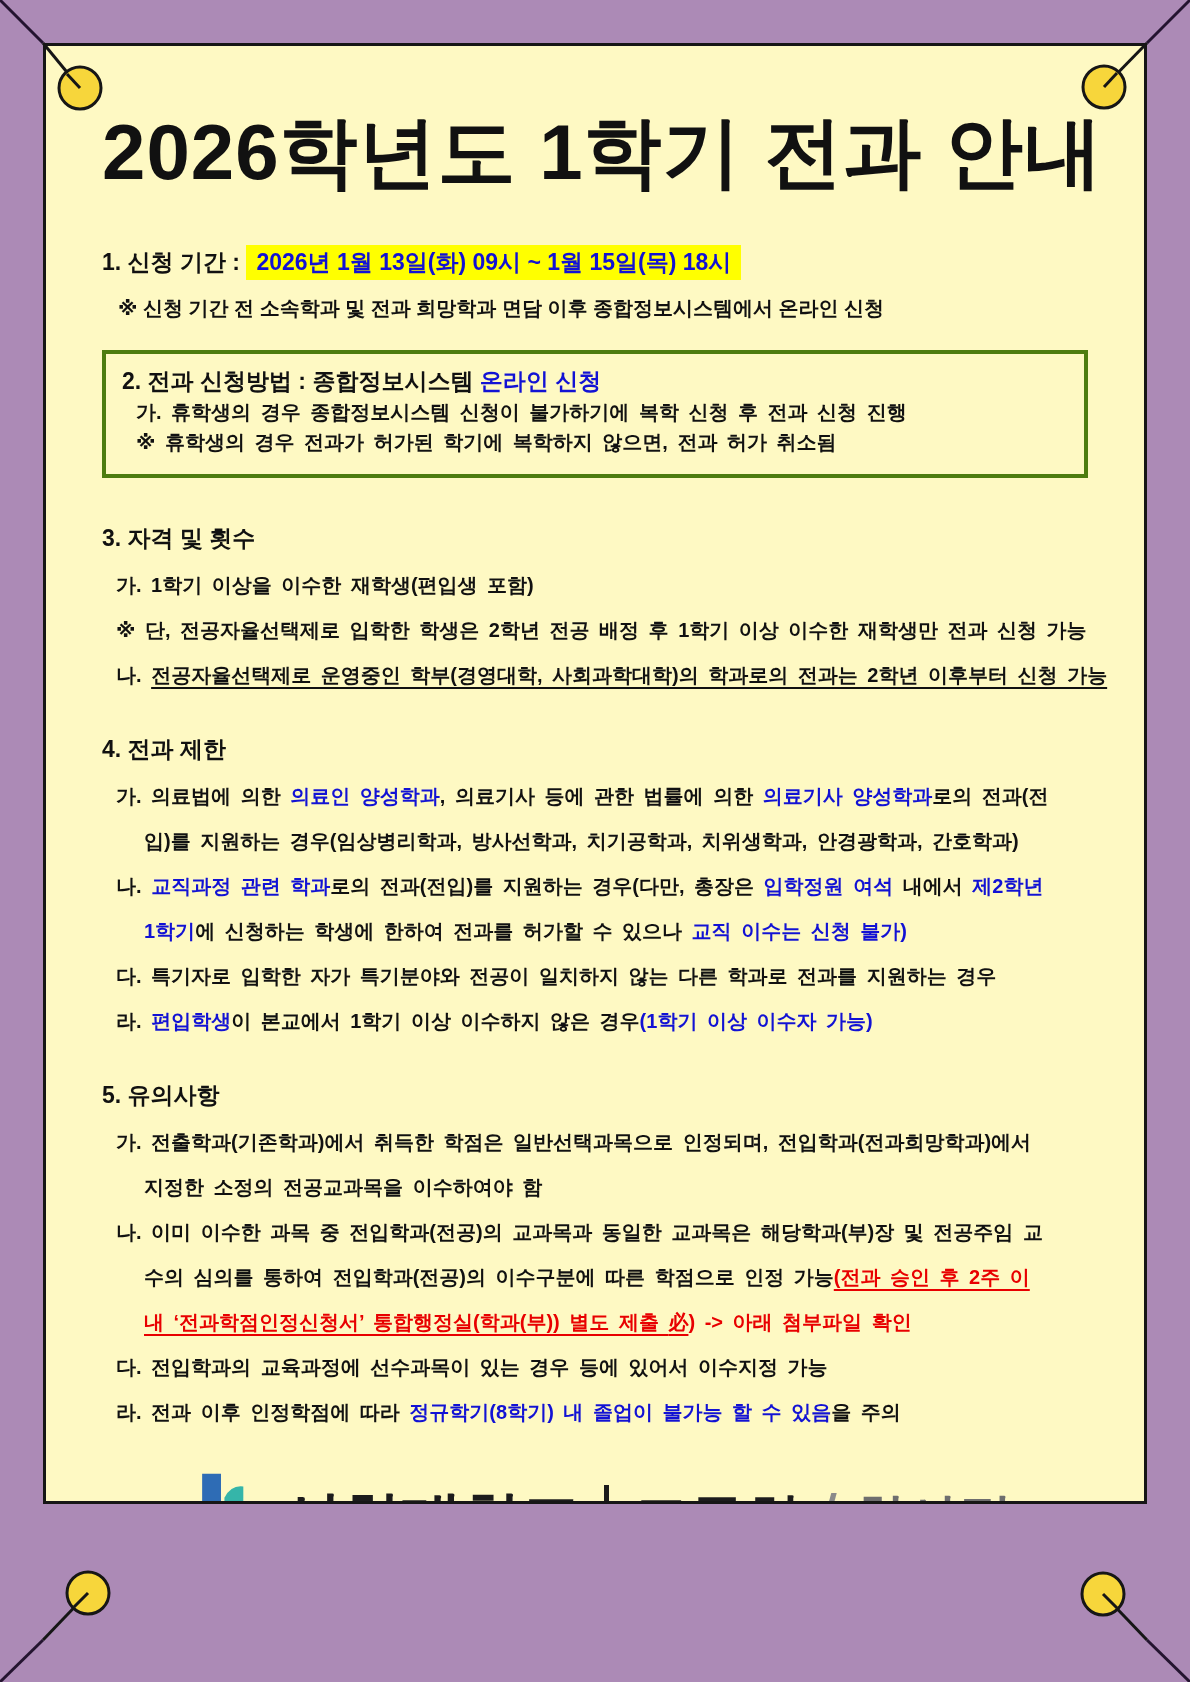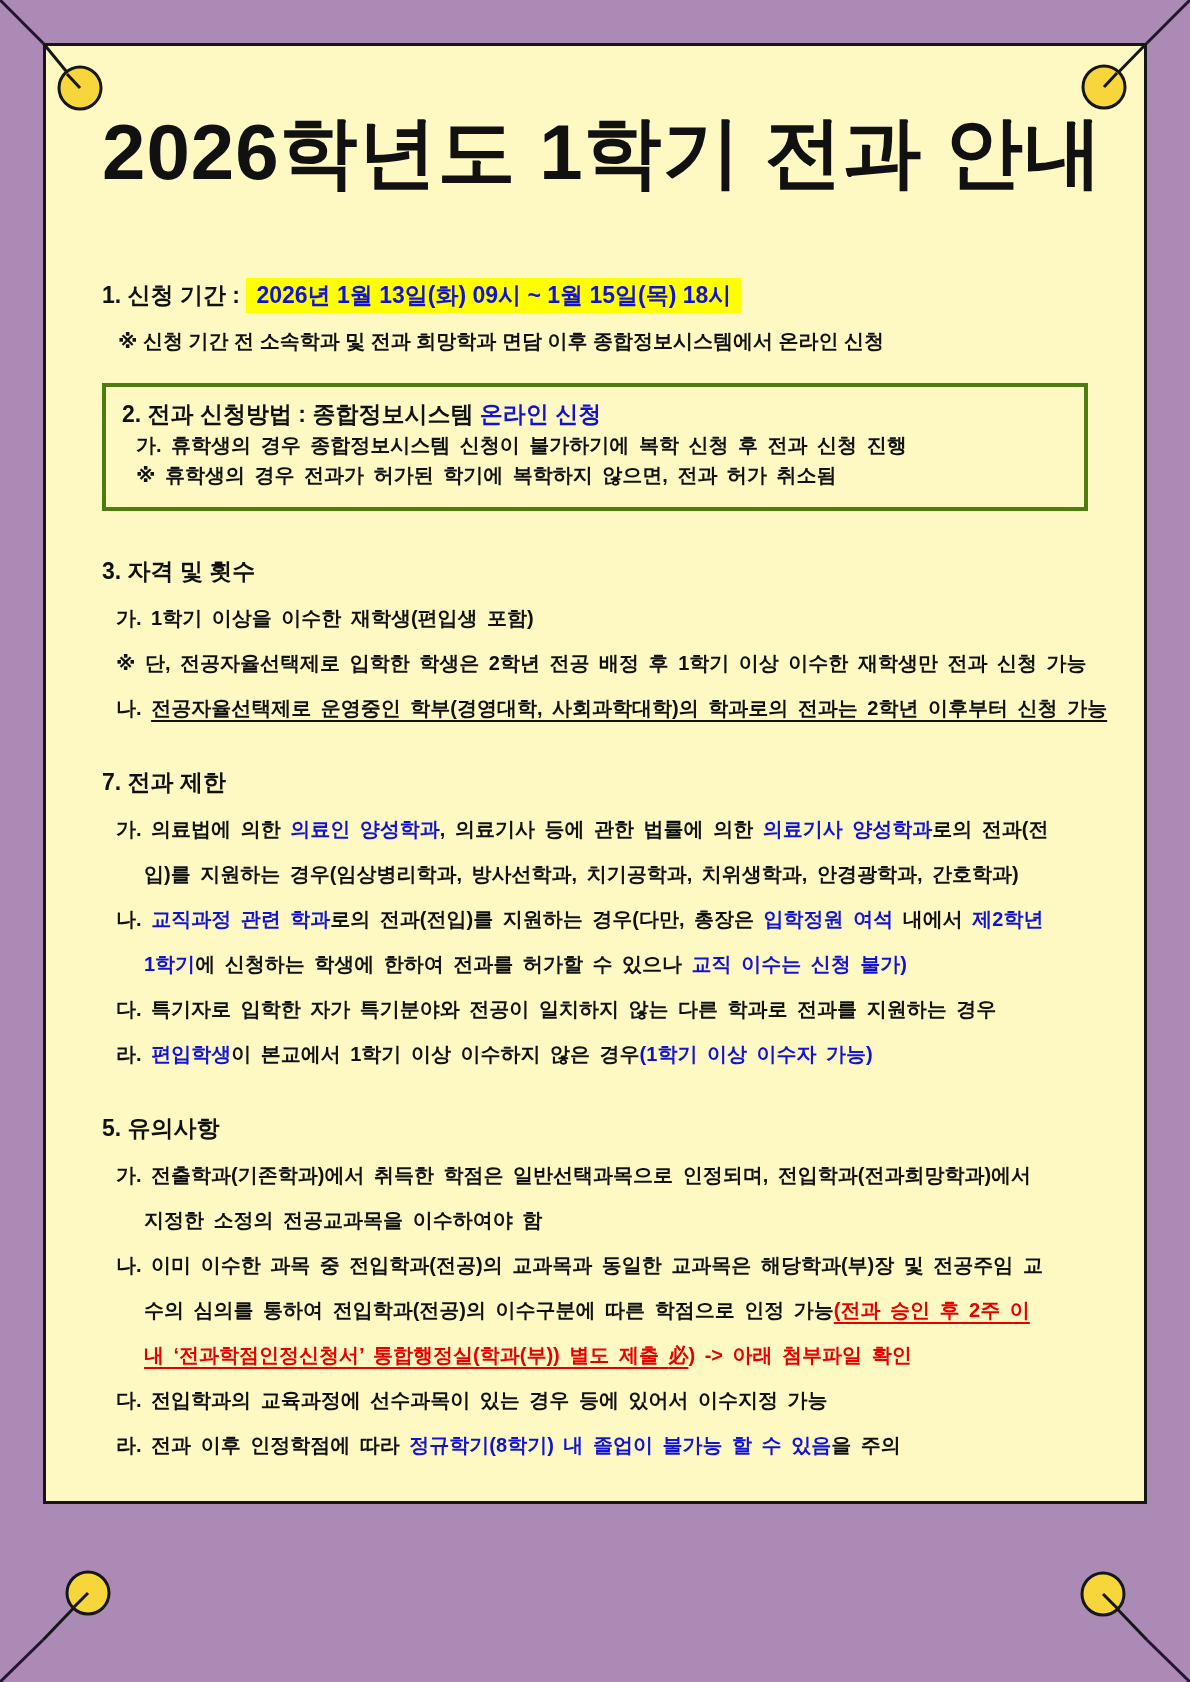--- a/index.html
+++ b/index.html
@@ -22,21 +22,21 @@
   .title {
     margin-top:60px;
     text-align:center;
     font-size:78px;
     font-weight:900;
     letter-spacing:1px;
     line-height:1.2;
     white-space:nowrap;
   }
   .row { white-space:nowrap; }
-  .sec1 { margin-top:80px; font-size:23px; font-weight:700; }
+  .sec1 { margin-top:47px; font-size:23px; font-weight:700; }
   .hl {
     background:#ffff00;
     color:#1212d4;
     font-weight:800;
     padding:4px 10px 5px;
   }
   .note { margin-top:16px; padding-left:16px; font-size:20px; font-weight:600; line-height:28px; }
   .redbox {
     margin-top:28px;
     border:4px solid #4d7c0f;
@@ -81,21 +81,21 @@
     <div class="row bh"><span>2. 전과 신청방법 : 종합정보시스템 </span><span class="c-blue">온라인 신청</span></div>
     <div class="row l sub">가. 휴학생의 경우 종합정보시스템 신청이 불가하기에 복학 신청 후 전과 신청 진행</div>
     <div class="row l sub">※ 휴학생의 경우 전과가 허가된 학기에 복학하지 않으면, 전과 허가 취소됨</div>
   </div>
 
   <div class="row h2">3. 자격 및 횟수</div>
   <div class="row l sub">가. 1학기 이상을 이수한 재학생(편입생 포함)</div>
   <div class="row l sub">※ 단, 전공자율선택제로 입학한 학생은 2학년 전공 배정 후 1학기 이상 이수한 재학생만 전과 신청 가능</div>
   <div class="row l sub"><span>나. </span><span class="u">전공자율선택제로 운영중인 학부(경영대학, 사회과학대학)의 학과로의 전과는 2학년 이후부터 신청 가능</span></div>
 
-  <div class="row h2">7. 전과 제한</div>
+  <div class="row h2">4. 전과 제한</div>
   <div class="row l sub"><span>가. 의료법에 의한 </span><span class="c-blue">의료인 양성학과</span><span>, 의료기사 등에 관한 법률에 의한 </span><span class="c-blue">의료기사 양성학과</span><span>로의 전과(전</span></div>
   <div class="row l ind">입)를 지원하는 경우(임상병리학과, 방사선학과, 치기공학과, 치위생학과, 안경광학과, 간호학과)</div>
   <div class="row l sub"><span>나. </span><span class="c-blue">교직과정 관련 학과</span><span>로의 전과(전입)를 지원하는 경우(다만, 총장은 </span><span class="c-blue">입학정원 여석</span><span> 내에서 </span><span class="c-blue">제2학년</span></div>
   <div class="row l ind"><span class="c-blue">1학기</span><span>에 신청하는 학생에 한하여 전과를 허가할 수 있으나 </span><span class="c-blue">교직 이수는 신청 불가</span><span class="c-blue">)</span></div>
   <div class="row l sub">다. 특기자로 입학한 자가 특기분야와 전공이 일치하지 않는 다른 학과로 전과를 지원하는 경우</div>
   <div class="row l sub"><span>라. </span><span class="c-blue">편입학생</span><span>이 본교에서 1학기 이상 이수하지 않은 경우</span><span class="c-blue">(1학기 이상 이수자 가능)</span></div>
 
   <div class="row h2">5. 유의사항</div>
   <div class="row l sub">가. 전출학과(기존학과)에서 취득한 학점은 일반선택과목으로 인정되며, 전입학과(전과희망학과)에서</div>
   <div class="row l ind">지정한 소정의 전공교과목을 이수하여야 함</div>

